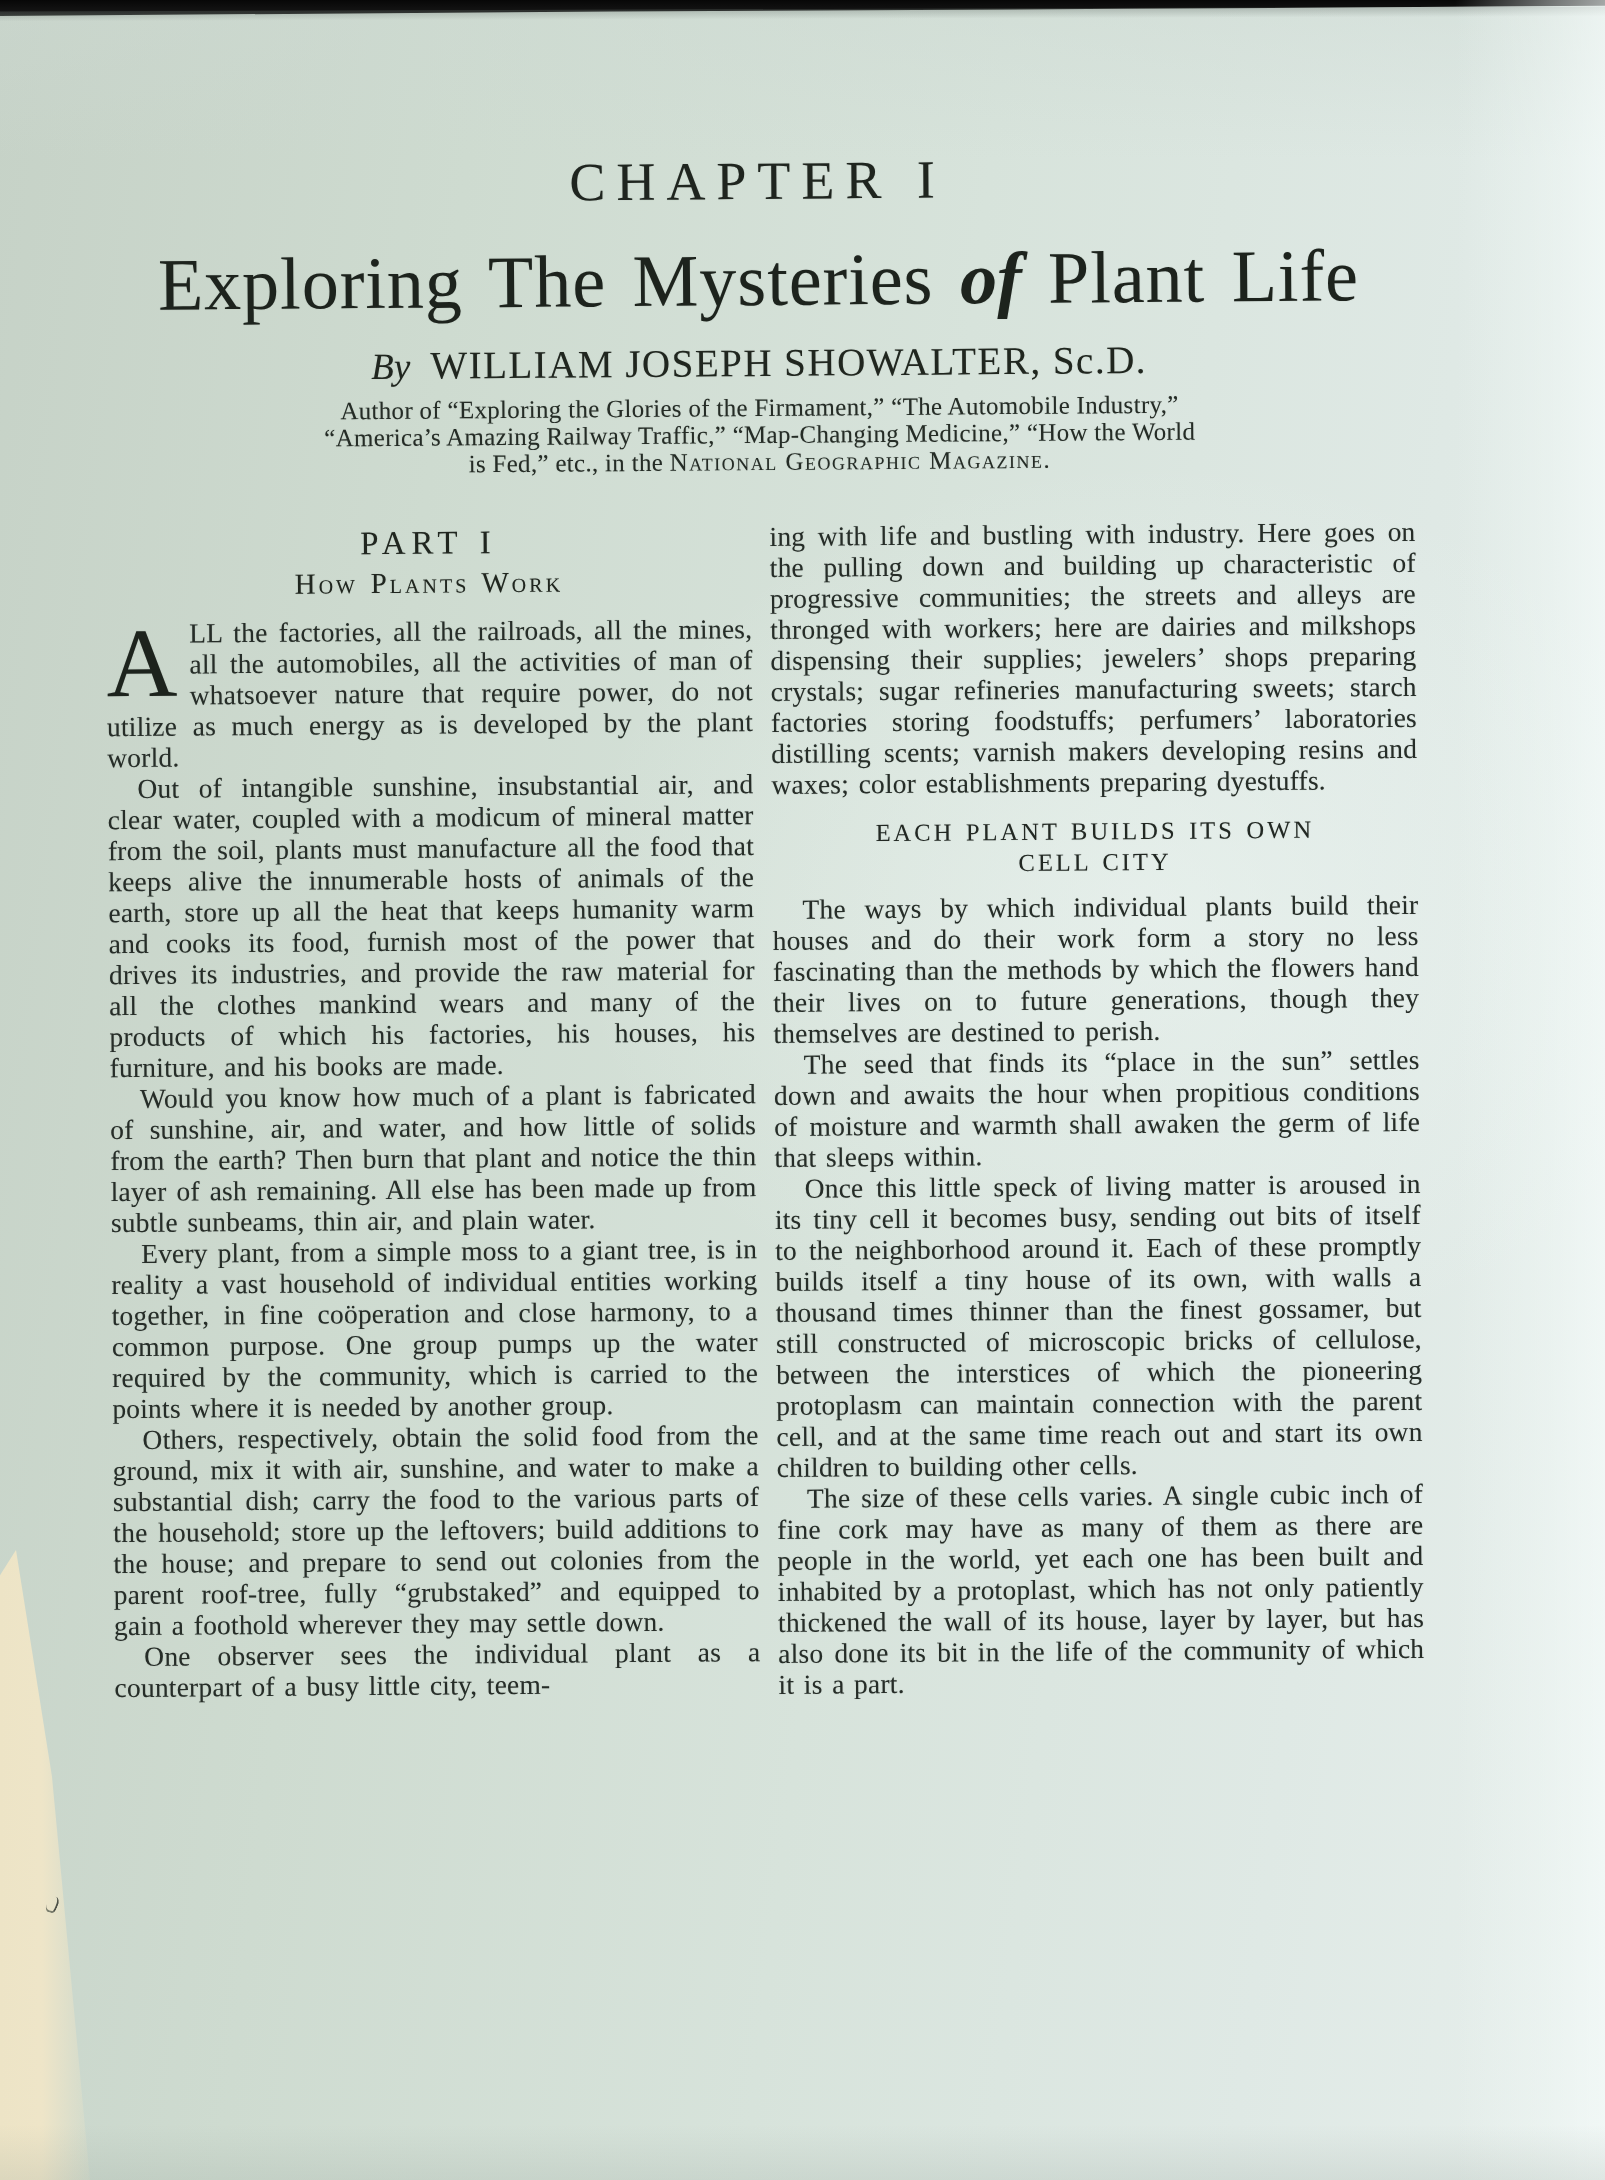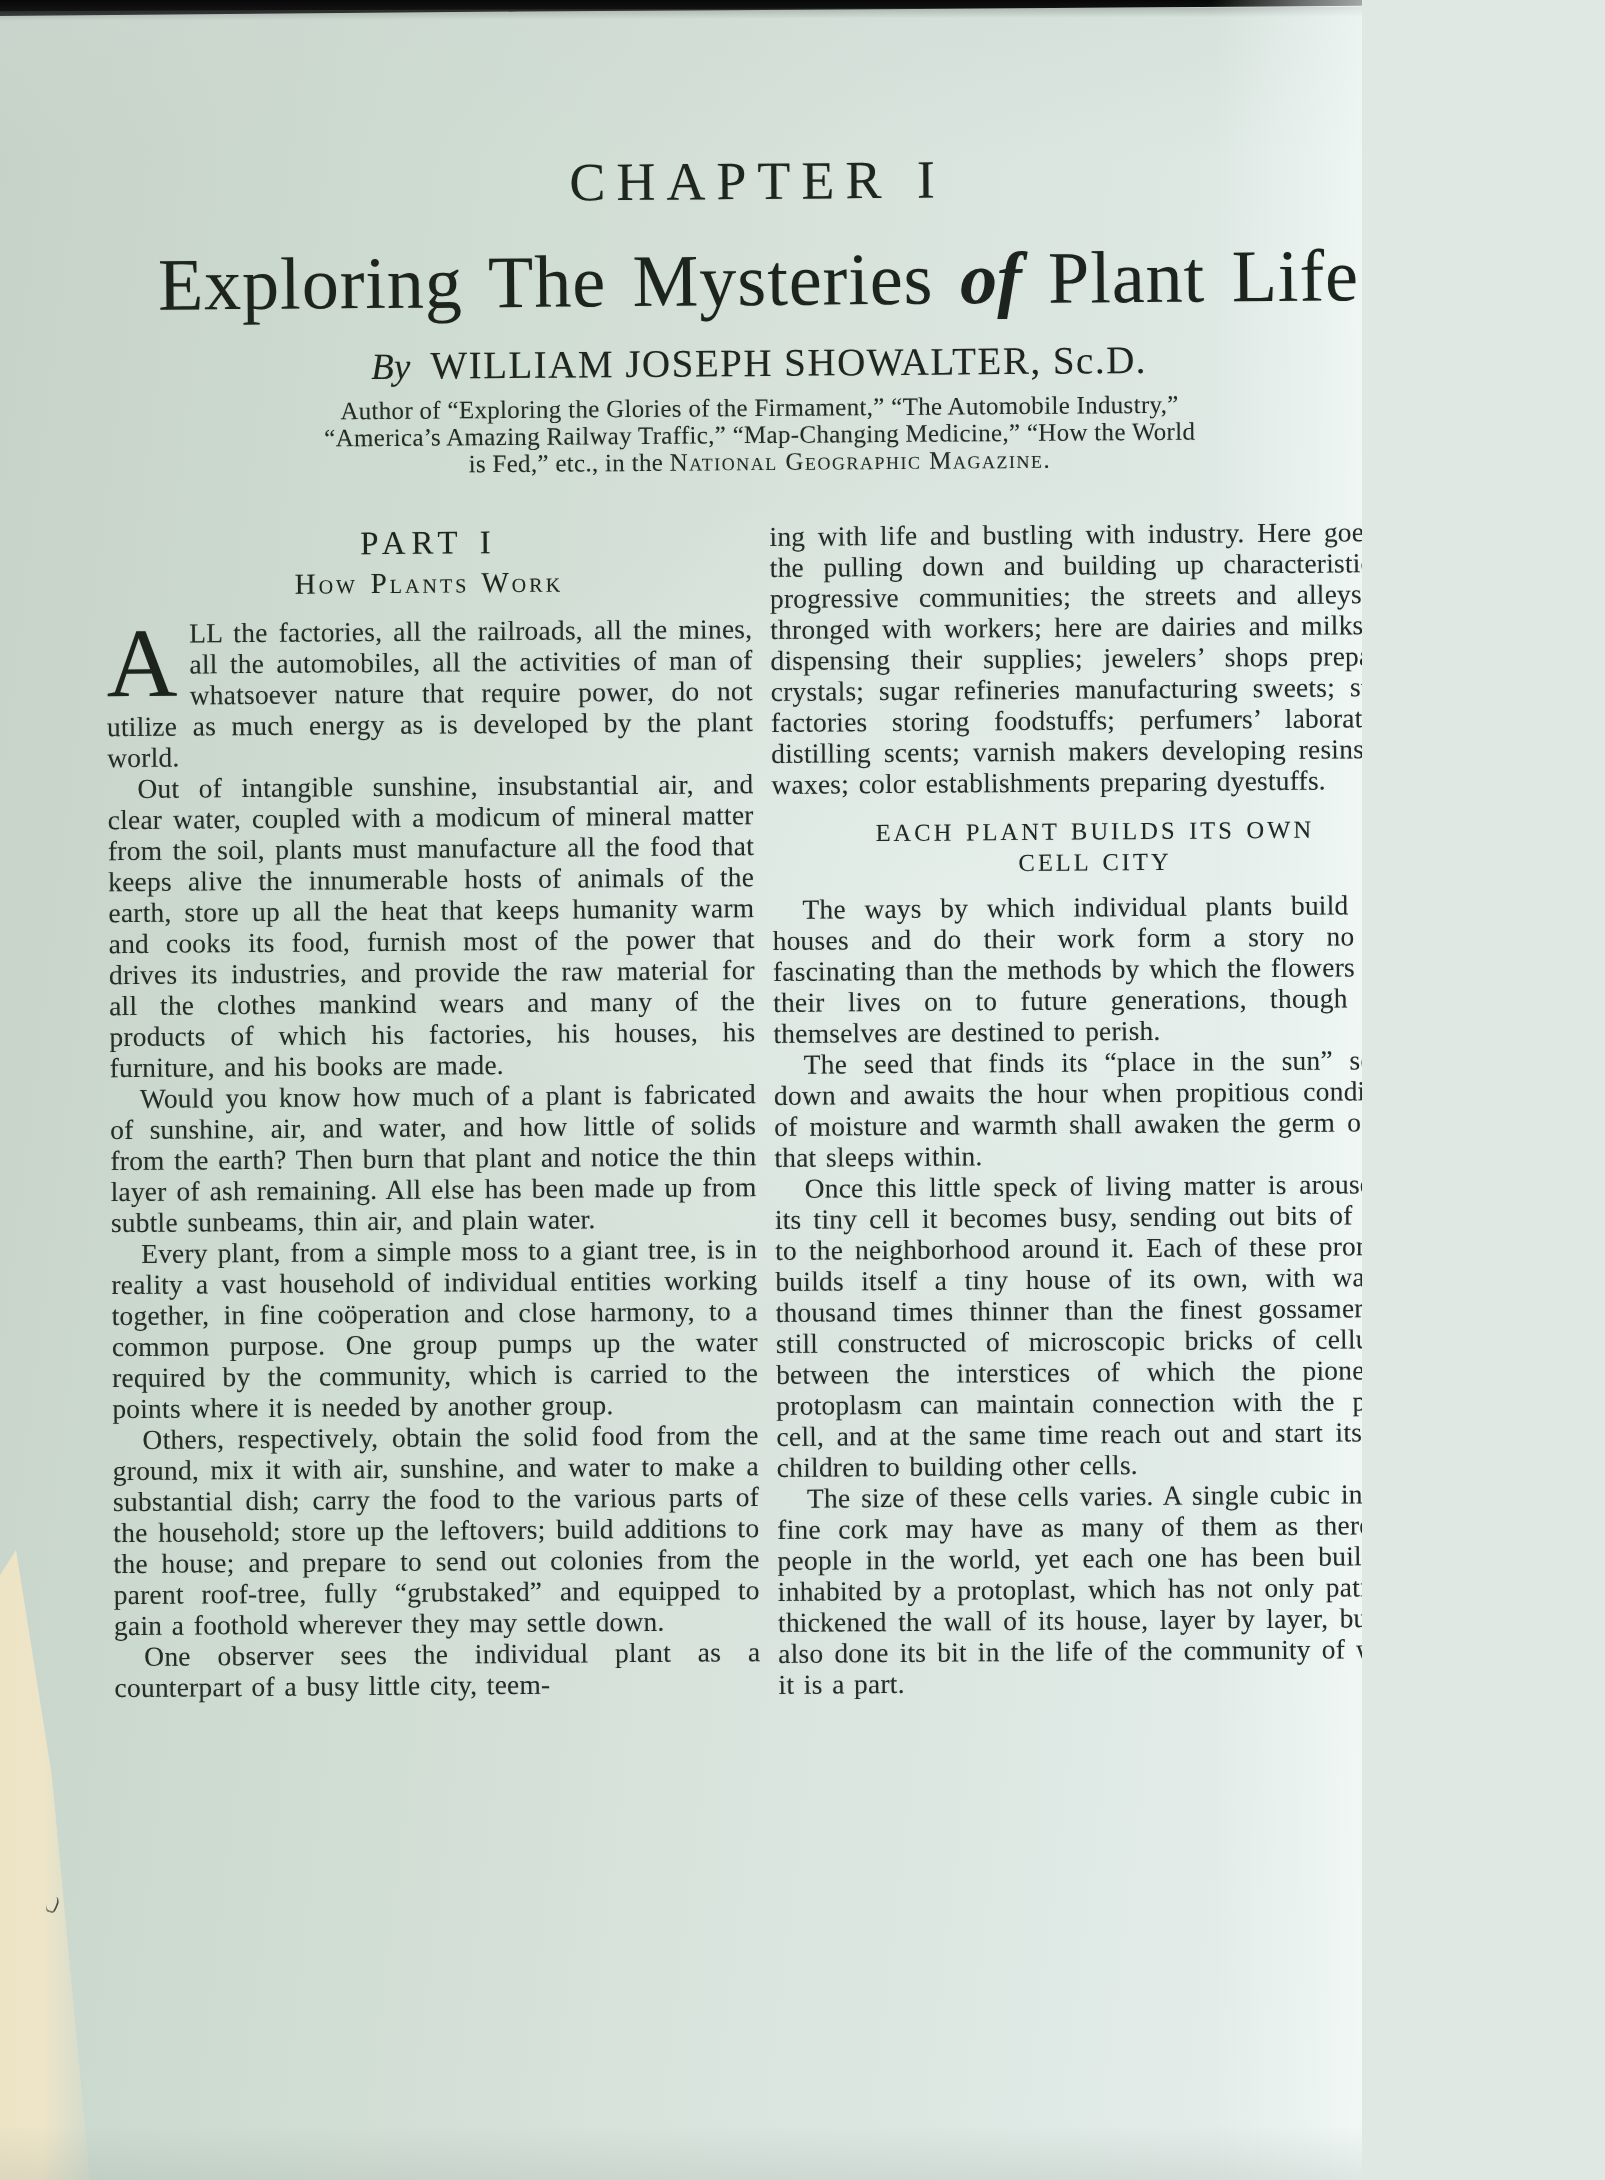--- a/index.html
+++ b/index.html
@@ -7,21 +7,21 @@
     padding: 0;
     width: 1605px;
     height: 2180px;
     overflow: hidden;
     background: #dfe8e3;
     font-family: "Liberation Serif", "DejaVu Serif", serif;
   }
   .scan {
     position: absolute;
     inset: 0;
-    width: 1362px;
+    width: 1605px;
     height: 2180px;
     overflow: hidden;
     background:
       radial-gradient(ellipse 900px 700px at 72% 42%, rgba(238,246,243,0.55), rgba(238,246,243,0) 65%),
       linear-gradient(180deg, rgba(205,217,210,0.45) 0px, rgba(205,217,210,0) 160px),
       linear-gradient(97deg, #c6d2c7 0%, #cedbd0 26%, #d7e3db 54%, #dfe9e5 80%, #e7efec 100%);
   }
   
   .top-edge {
     position: absolute;

